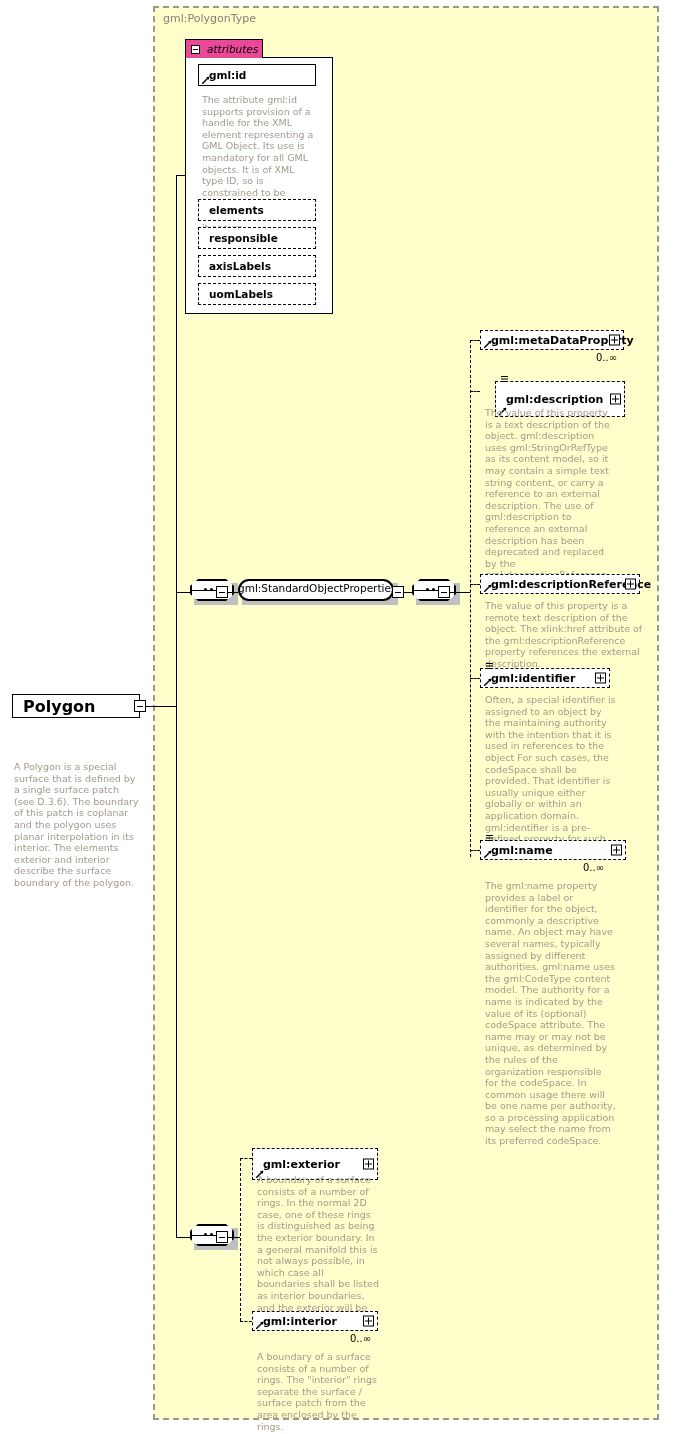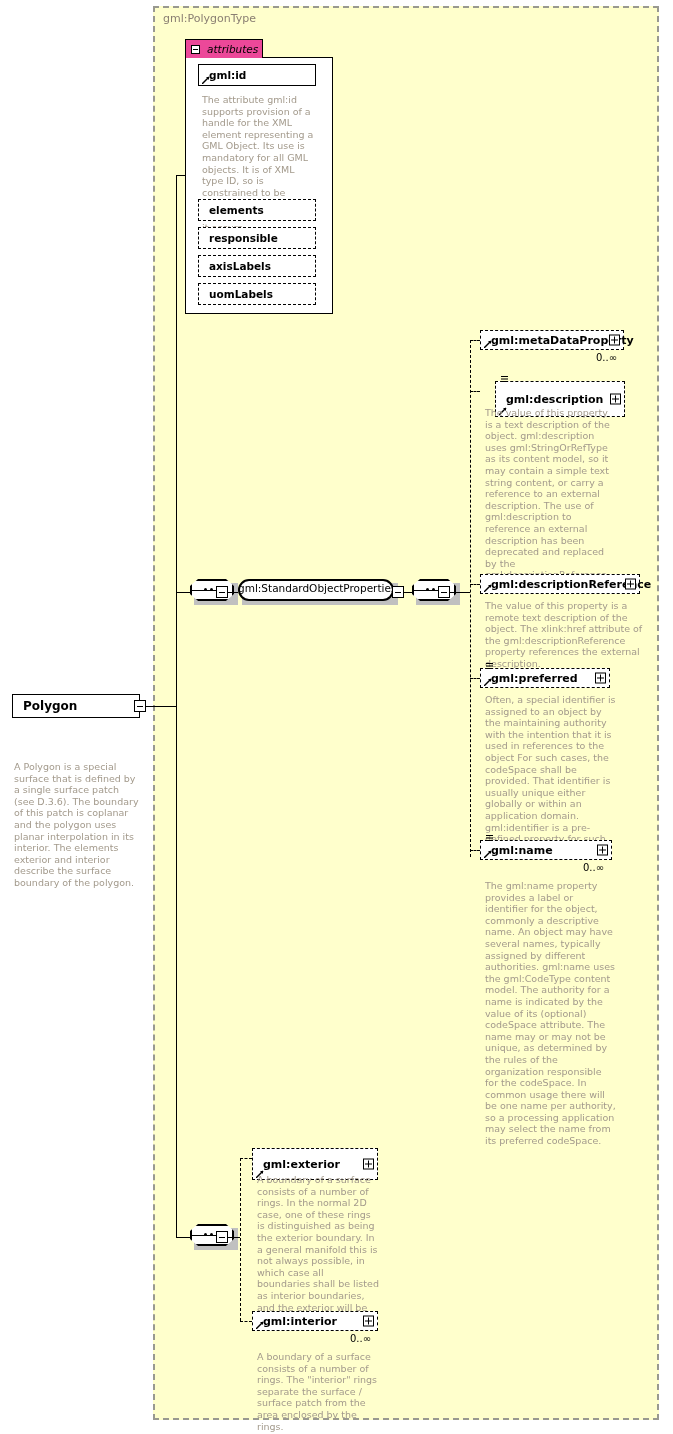--- a/index.html
+++ b/index.html
@@ -243,21 +243,21 @@
     left:2px; top:5px;
     width:6px; height:1px;
     background:#000;
   }
 
   
   #polygon-node {
     left: 12px; top: 694px;
     width: 128px; height: 24px;
   }
-  #polygon-node .name { font-size: 12px; }
+  #polygon-node .name { font-size: 16px; }
 
   
   .ln { position: absolute; background: #000000; }
   .ln.h { height: 1px; }
   .ln.v { width: 1px; }
   .dln { position: absolute; }
   .dln.v {
     width: 0; border-left: 1px dashed #000;
   }
   .dln.h {
@@ -418,26 +418,26 @@
     <div class="inner"></div>
     <svg class="linesmark" viewBox="0 0 9 9">
       <rect x="0" y="1" width="7" height="1" fill="#000"></rect>
       <rect x="0" y="3.5" width="7" height="1" fill="#000"></rect>
       <rect x="0" y="6" width="7" height="1" fill="#000"></rect>
     </svg>
     <svg class="arrowmark" viewBox="0 0 8 8">
       <path d="M0,8 L7,1" stroke="#000" stroke-width="1.4" fill="none"></path>
       <path d="M7,1 L4,1 L7,4 Z" fill="#000"></path>
     </svg>
-    <span class="name">gml:preferred</span>
+    <span class="name">gml:identifier</span>
     <span class="plus"></span>
   </div>
   <div class="doc" style="left:485px; top:694px; width:132px;">Often, a special identifier is assigned to an object by the maintaining authority with the intention that it is used in references to the object For such cases, the codeSpace shall be provided. That identifier is usually unique either globally or within an application domain. gml:identifier is a pre-defined property for such identifiers.</div>
 
-  <div class="node dashed" style="left:480px; top:840px; width:132px; height:20px;">
+  <div class="node dashed" style="left:480px; top:840px; width:146px; height:20px;">
     <div class="shadow"></div>
     <div class="inner"></div>
     <svg class="linesmark" viewBox="0 0 9 9">
       <rect x="0" y="1" width="7" height="1" fill="#000"></rect>
       <rect x="0" y="3.5" width="7" height="1" fill="#000"></rect>
       <rect x="0" y="6" width="7" height="1" fill="#000"></rect>
     </svg>
     <svg class="arrowmark" viewBox="0 0 8 8">
       <path d="M0,8 L7,1" stroke="#000" stroke-width="1.4" fill="none"></path>
       <path d="M7,1 L4,1 L7,4 Z" fill="#000"></path>

